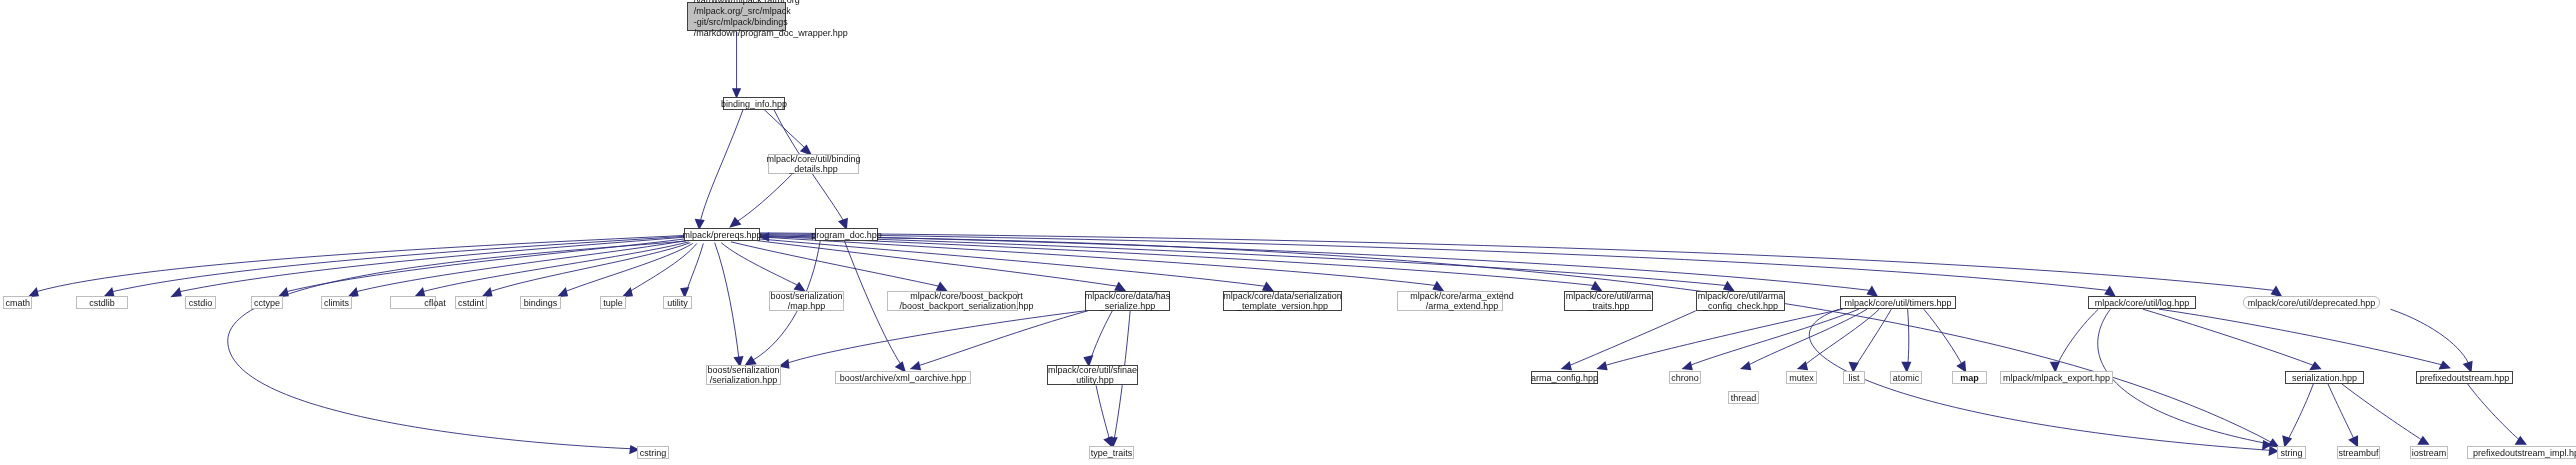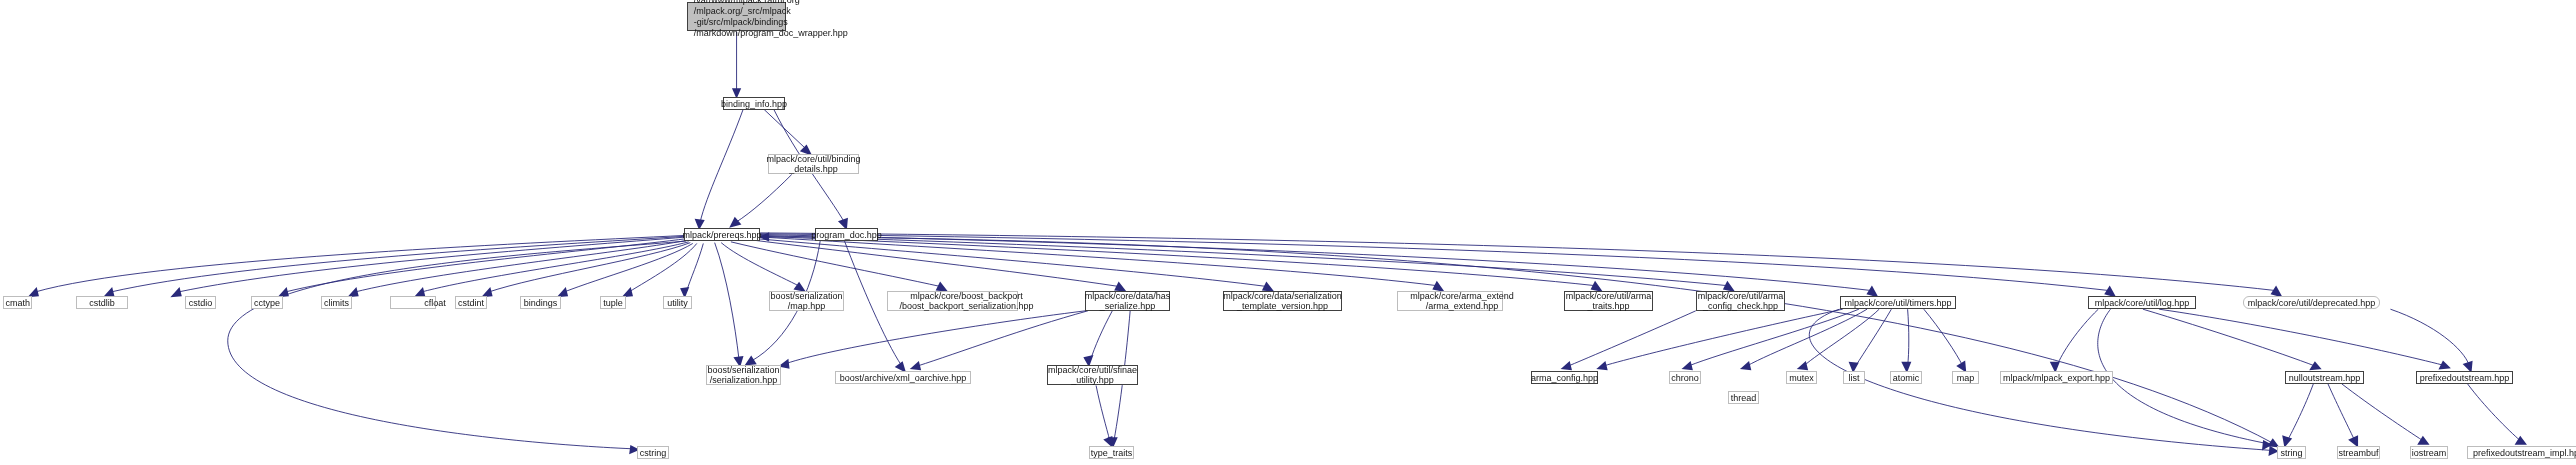--- a/index.html
+++ b/index.html
@@ -206,23 +206,23 @@
 /serialization.hpp</div>
       <div class="node" style="left: 835px; top: 371px; width: 136px; height: 13px;">boost/archive/xml_oarchive.hpp</div>
       <div class="node strong" style="left: 1047px; top: 365px; width: 91px; height: 20px;">mlpack/core/util/sfinae
 _utility.hpp</div>
       <div class="node strong" style="left: 1531px; top: 371px; width: 67px; height: 13px;">arma_config.hpp</div>
       <div class="node" style="left: 1669px; top: 371px; width: 32px; height: 13px;">chrono</div>
       <div class="node" style="left: 1728px; top: 371px; width: 31px; height: 13px; margin-top: 20px;">thread</div>
       <div class="node" style="left: 1786px; top: 371px; width: 31px; height: 13px;">mutex</div>
       <div class="node" style="left: 1843px; top: 371px; width: 22px; height: 13px;">list</div>
       <div class="node" style="left: 1890px; top: 371px; width: 32px; height: 13px;">atomic</div>
-      <div class="node" style="left: 1952px; top: 371px; width: 27px; height: 13px;">map</div>
+      <div class="node" style="left: 1952px; top: 371px; width: 35px; height: 13px; font-weight: bold;">map</div>
       <div class="node" style="left: 2000px; top: 371px; width: 113px; height: 13px;">mlpack/mlpack_export.hpp</div>
-      <div class="node strong" style="left: 2285px; top: 371px; width: 79px; height: 13px;">nulloutstream.hpp</div>
+      <div class="node strong" style="left: 2285px; top: 371px; width: 79px; height: 13px;">serialization.hpp</div>
       <div class="node strong" style="left: 2416px; top: 371px; width: 97px; height: 13px;">prefixedoutstream.hpp</div>
       <div class="node" style="left: 637px; top: 446px; width: 32px; height: 13px;">cstring</div>
       <div class="node" style="left: 1089px; top: 446px; width: 45px; height: 13px;">type_traits</div>
       <div class="node" style="left: 2277px; top: 446px; width: 29px; height: 13px;">string</div>
       <div class="node" style="left: 2337px; top: 446px; width: 43px; height: 13px;">streambuf</div>
       <div class="node" style="left: 2410px; top: 446px; width: 38px; height: 13px;">iostream</div>
       <div class="node" style="left: 2467px; top: 446px; width: 123px; height: 13px;">prefixedoutstream_impl.hpp</div>
     </div>
 </div>
 

